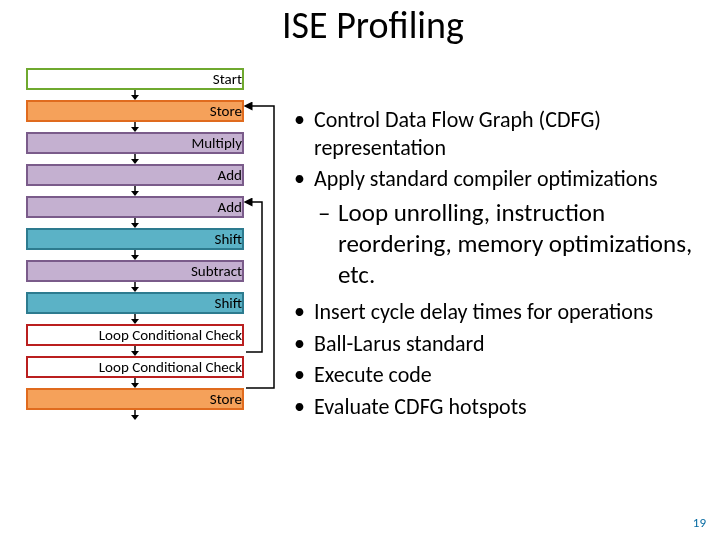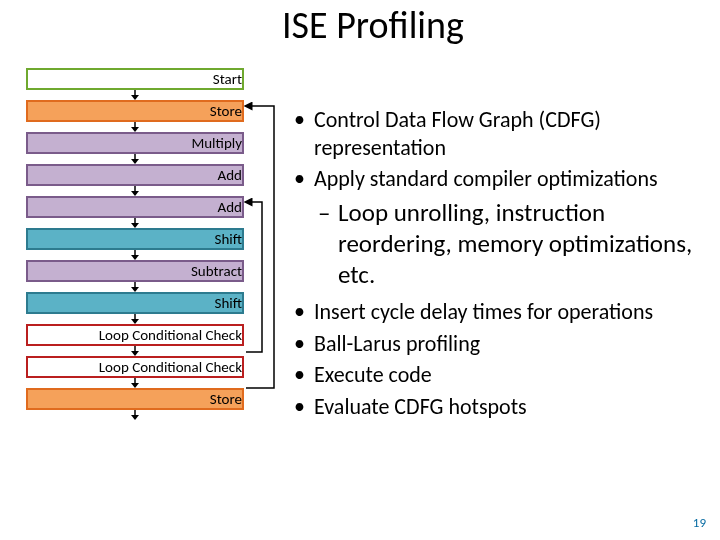--- a/index.html
+++ b/index.html
@@ -122,20 +122,20 @@
   <svg class="back-arrow" style="left:244px; top:100px;" width="40" height="296">
     <path d="M 2 288 L 30 288 L 30 6 L 4 6" fill="none" stroke="#000" stroke-width="1.5" marker-end="url(#ah)"></path>
   </svg>
 
   <div class="bullets">
     <ul id="bullets">
         <li class="b1">Control Data Flow Graph (CDFG) representation</li>
         <li class="b1">Apply standard compiler optimizations</li>
         <li class="b2">Loop unrolling, instruction reordering, memory optimizations, etc.</li>
         <li class="b1">Insert cycle delay times for operations</li>
-        <li class="b1">Ball-Larus profiling</li>
+        <li class="b1">Ball-Larus standard</li>
         <li class="b1">Execute code</li>
         <li class="b1">Evaluate CDFG hotspots</li>
       </ul>
   </div>
 
   <div class="pagenum">19</div>
 </div>
 
 </body></html>

